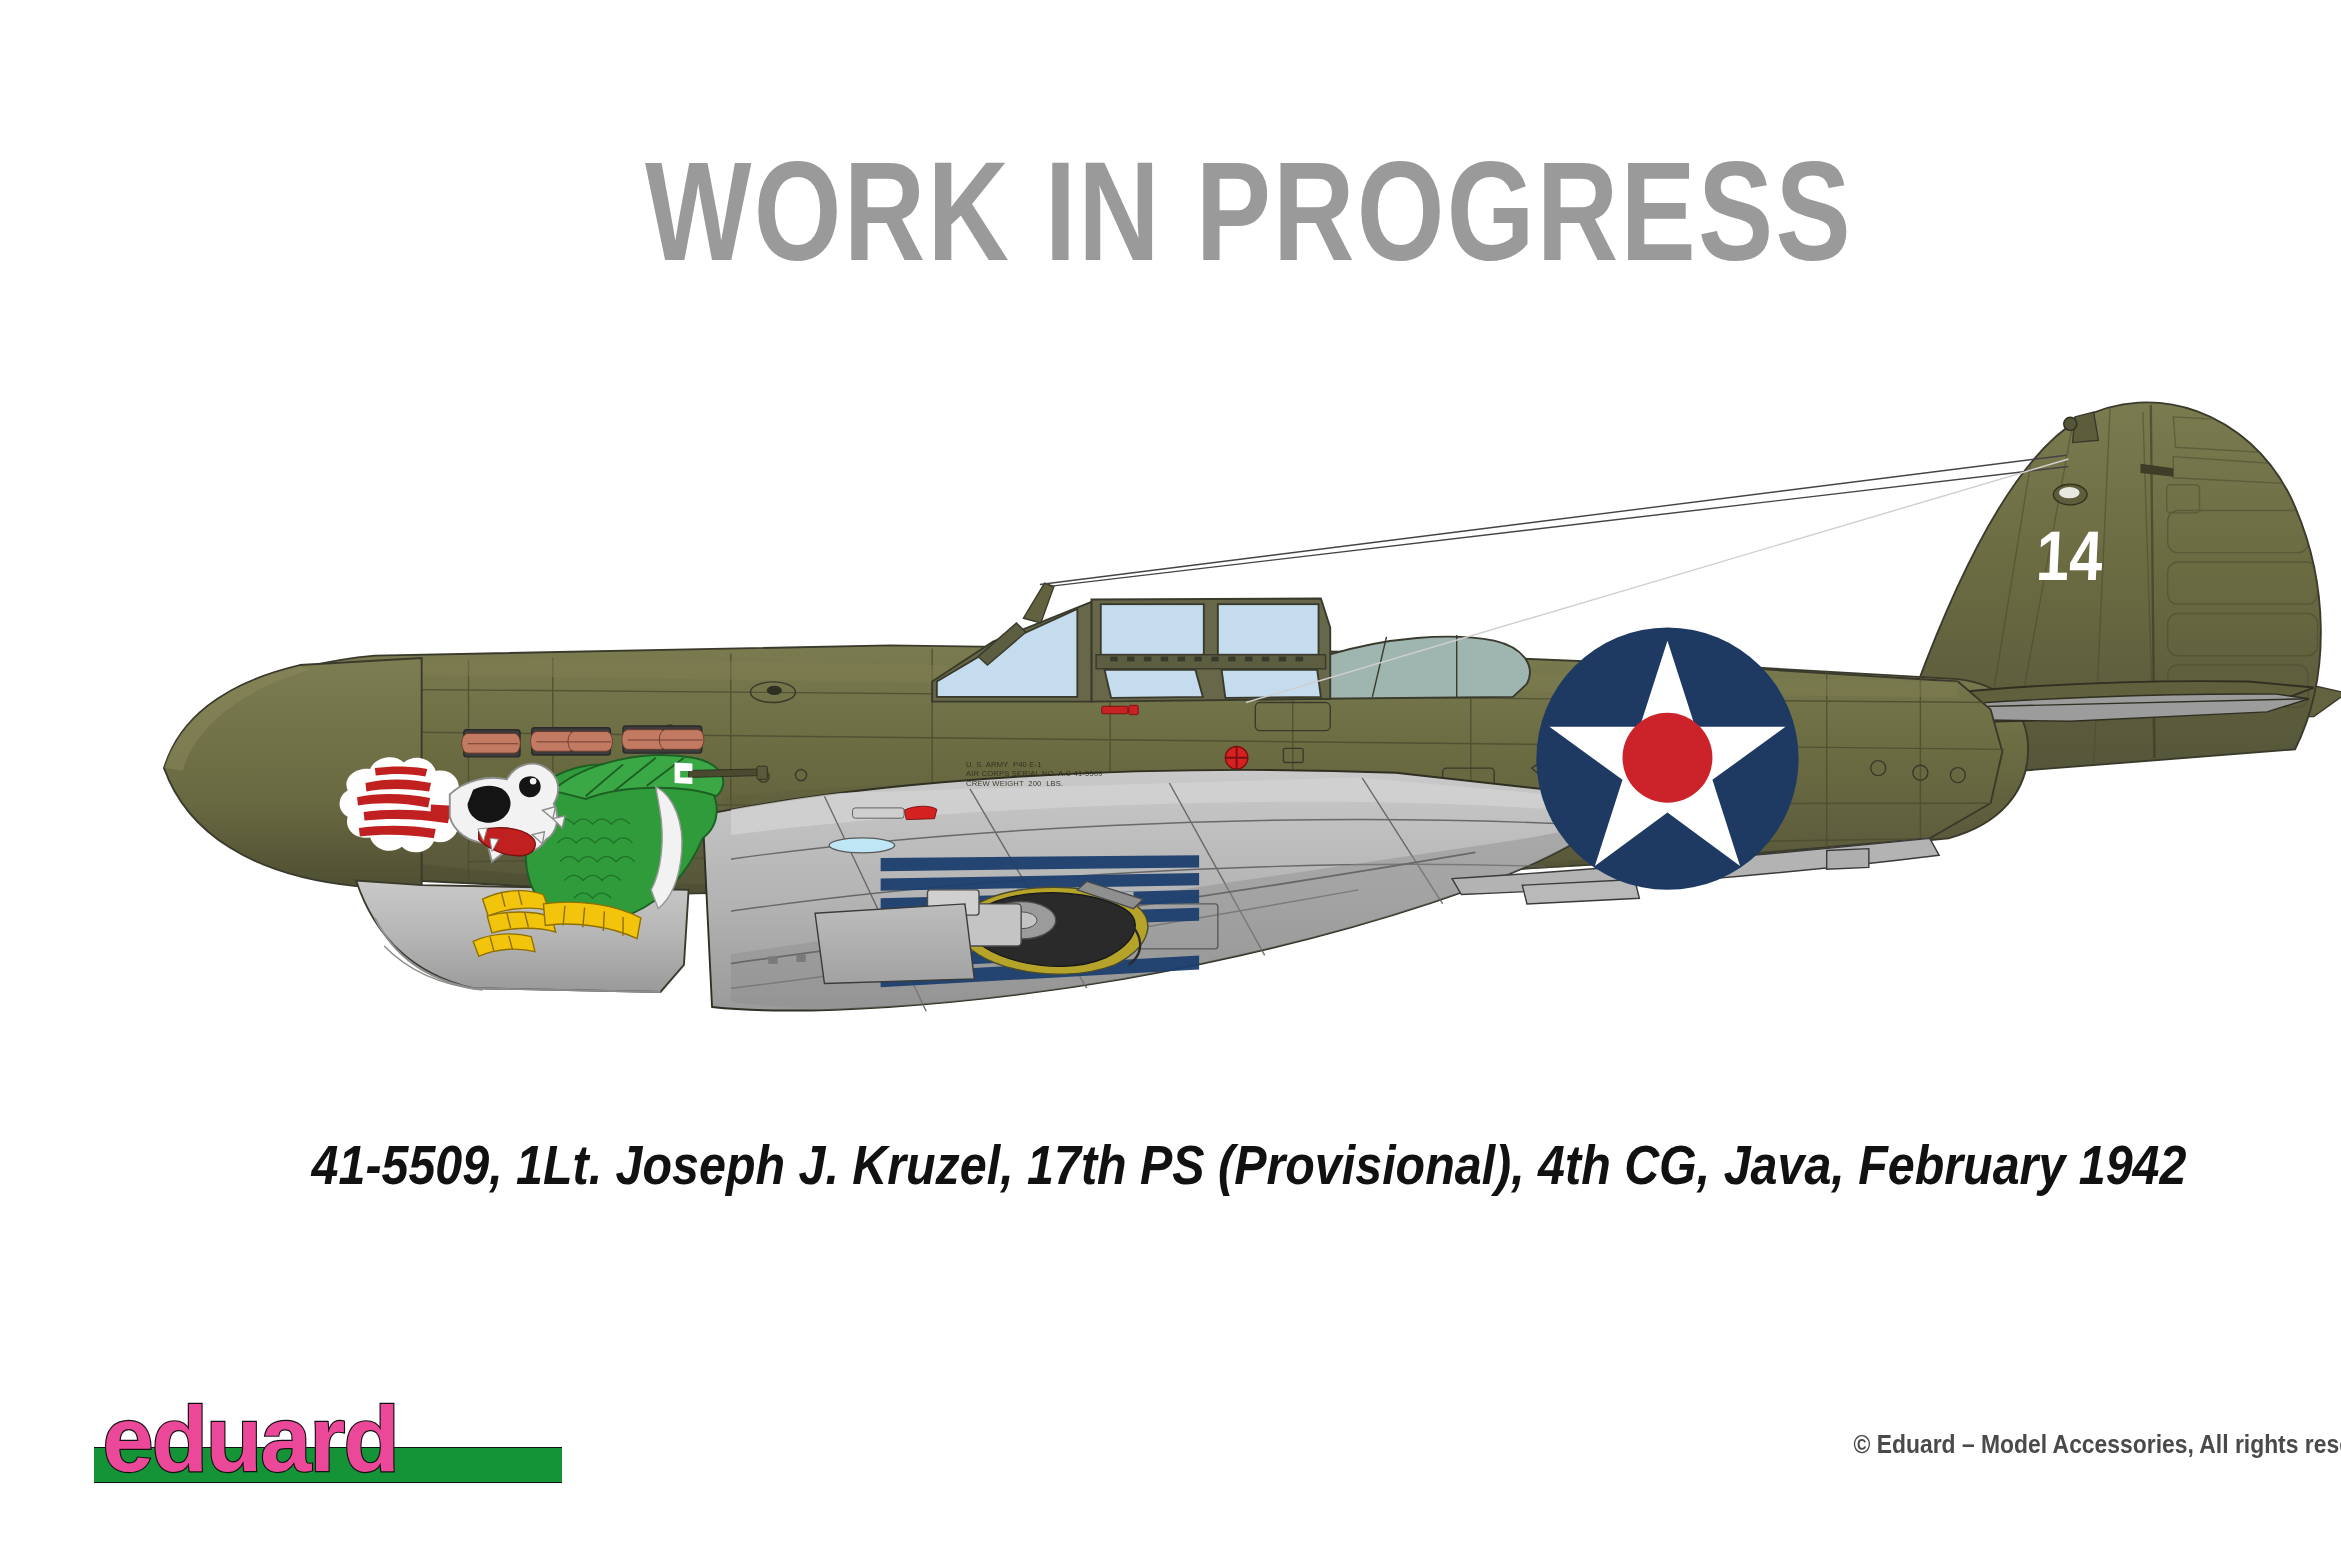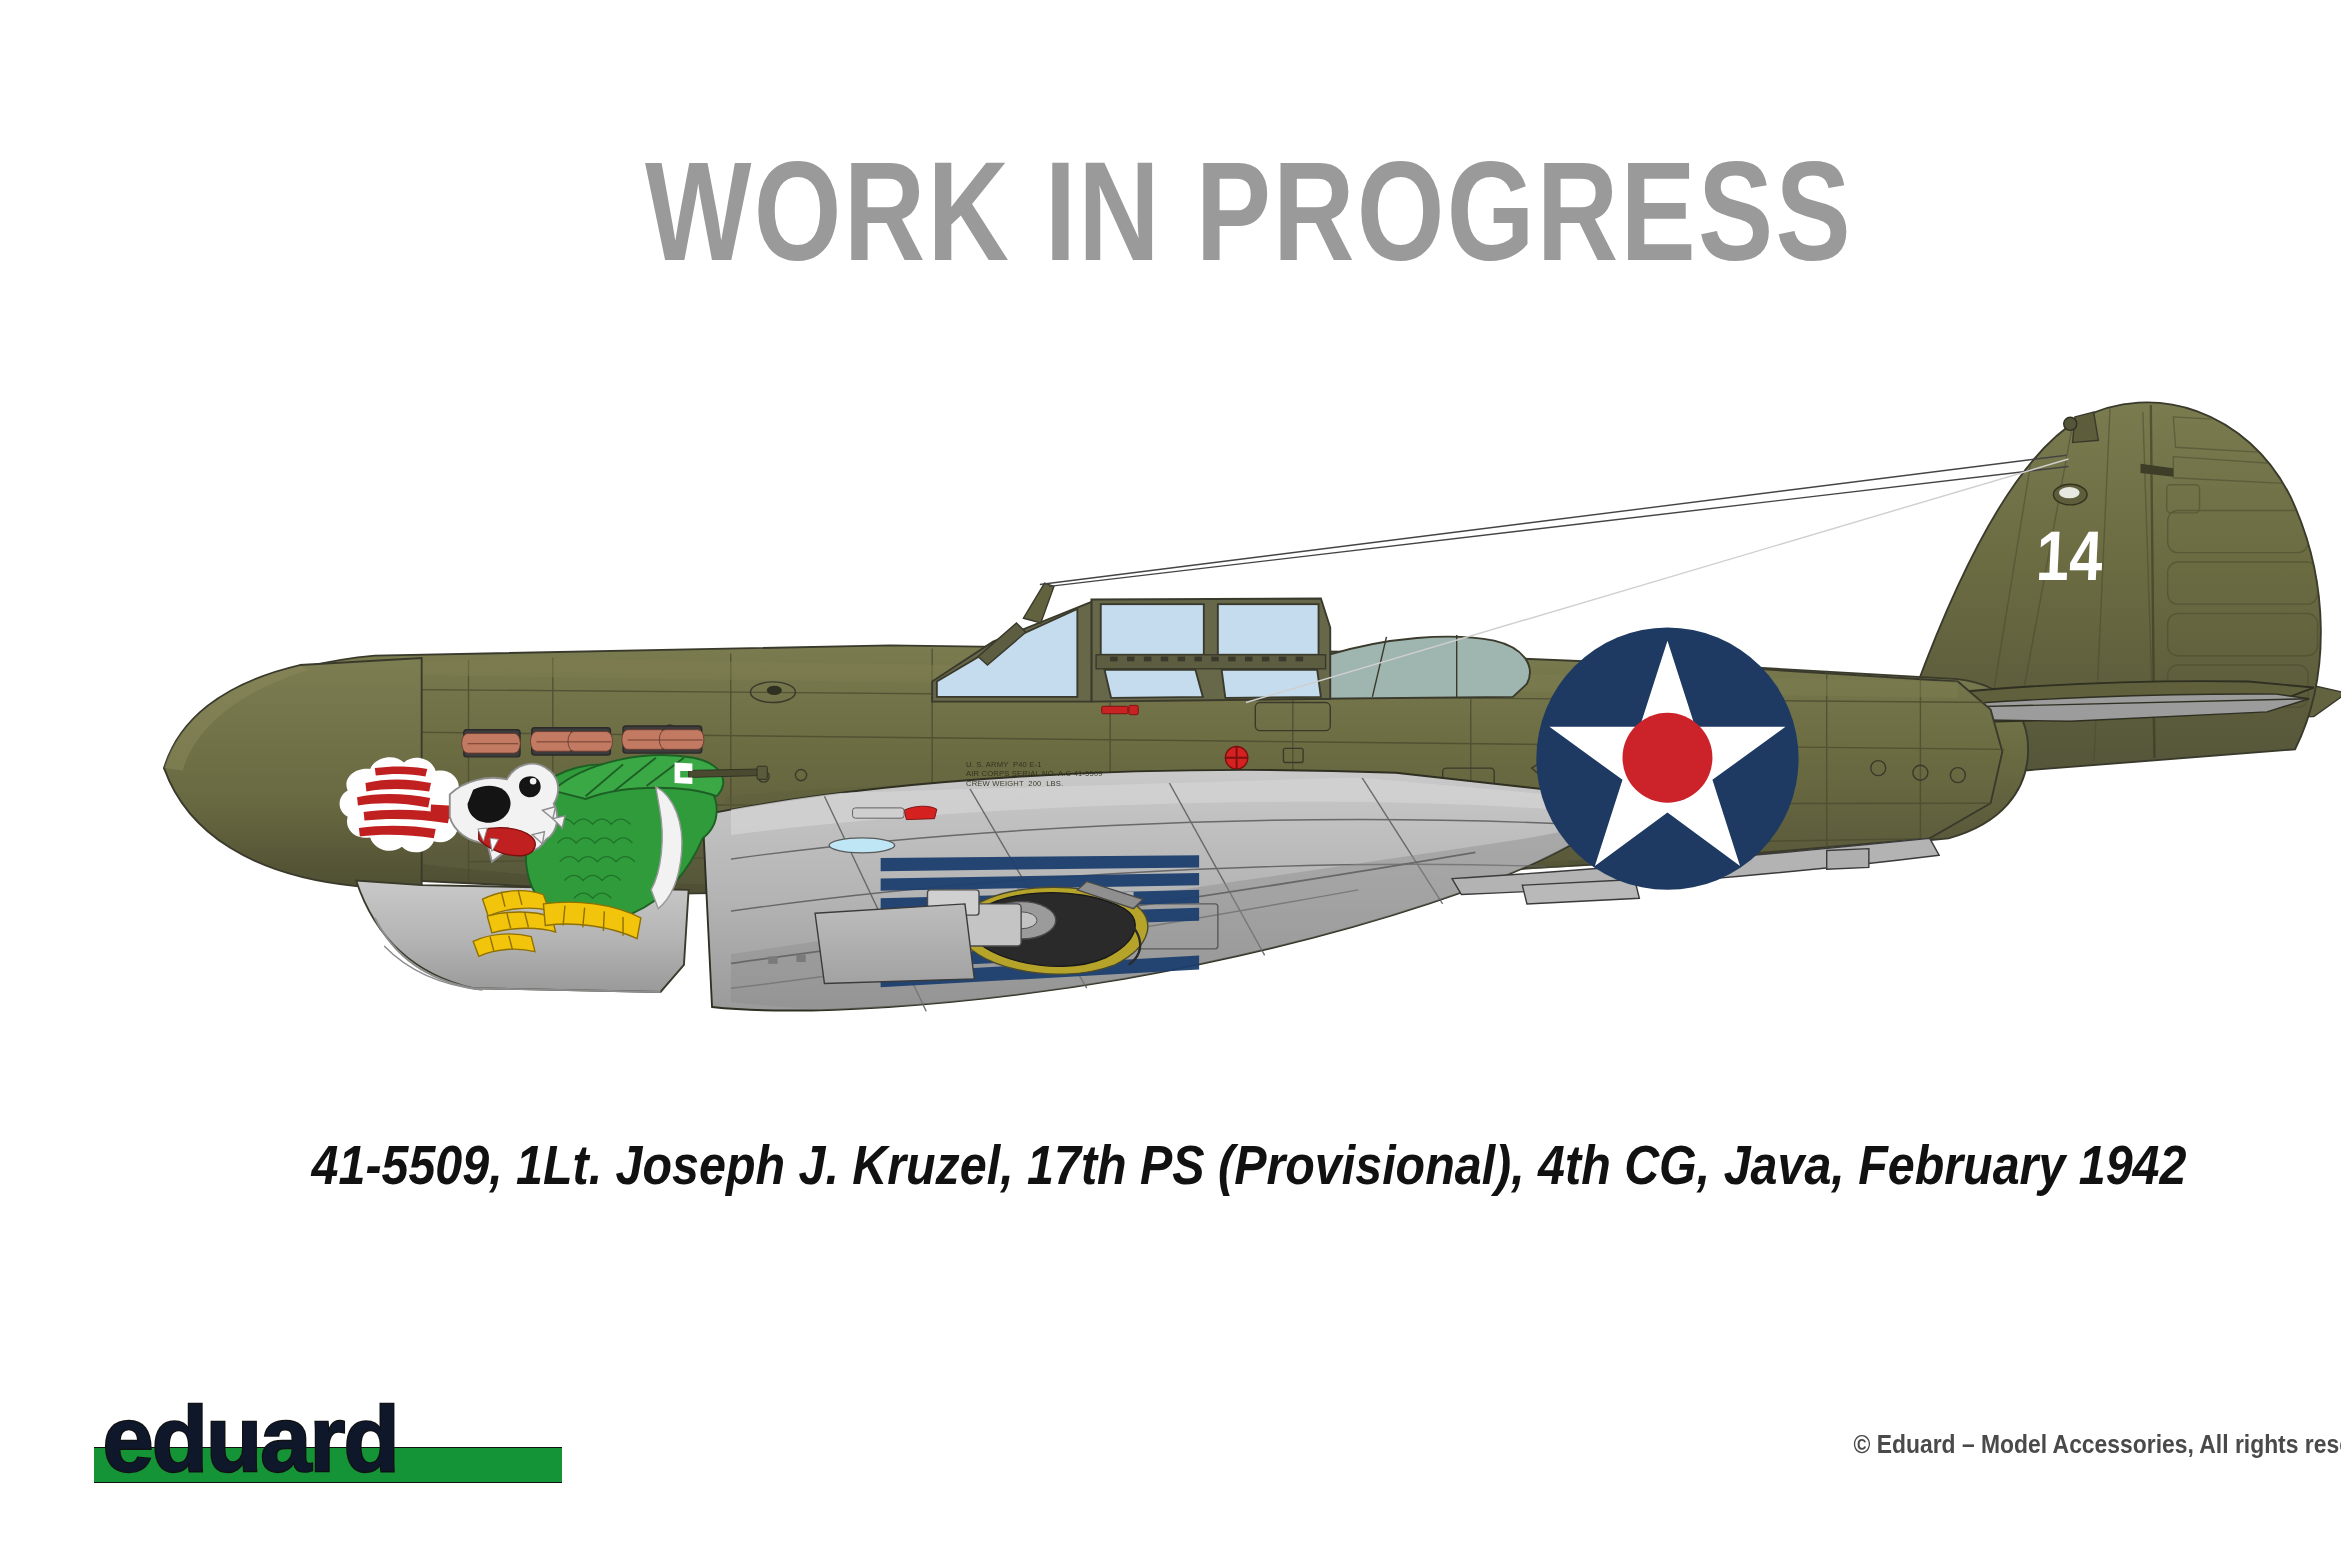--- a/index.html
+++ b/index.html
@@ -34,21 +34,21 @@
     position:absolute;left:94px;top:1398px;width:468px;height:91px;
   }
   #logo .band{
     position:absolute;left:0;bottom:5.6px;width:468px;height:34px;
     background:#149337;border-top:1.9px solid #111;border-bottom:1.9px solid #111;
   }
   #logo .word{
     position:absolute;left:8.4px;top:-3.7px;width:468px;
     font-family:"Liberation Sans",sans-serif;
     font-weight:bold;font-size:92px;line-height:91px;
-    color:#0f172a;
+    color:#ec4899;
     -webkit-text-stroke:2.3px #111;
     paint-order:stroke fill;
     letter-spacing:-1.9px;
   }
   #copyright{
     position:absolute;right:98px;top:1431px;
     font-family:"Liberation Sans",sans-serif;
     font-weight:bold;font-size:26px;line-height:1;
     color:#4a4a4a;letter-spacing:0px;
     transform:scaleX(.88);transform-origin:100% 50%;

